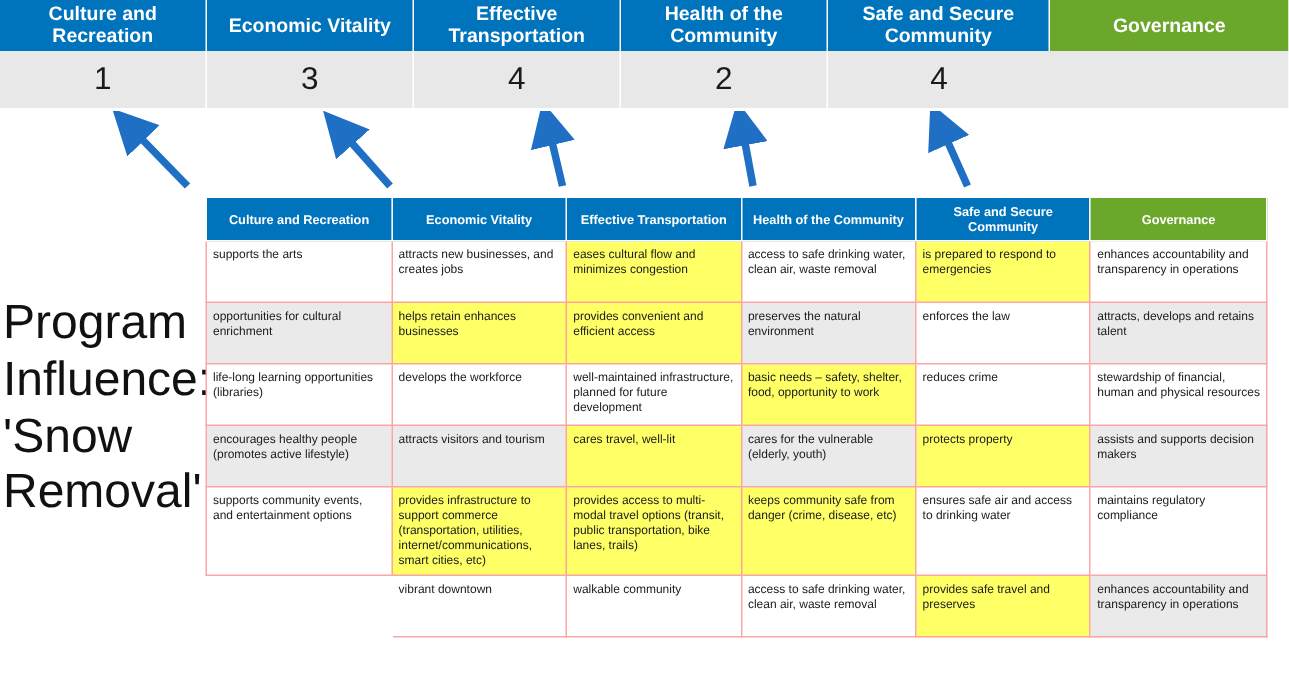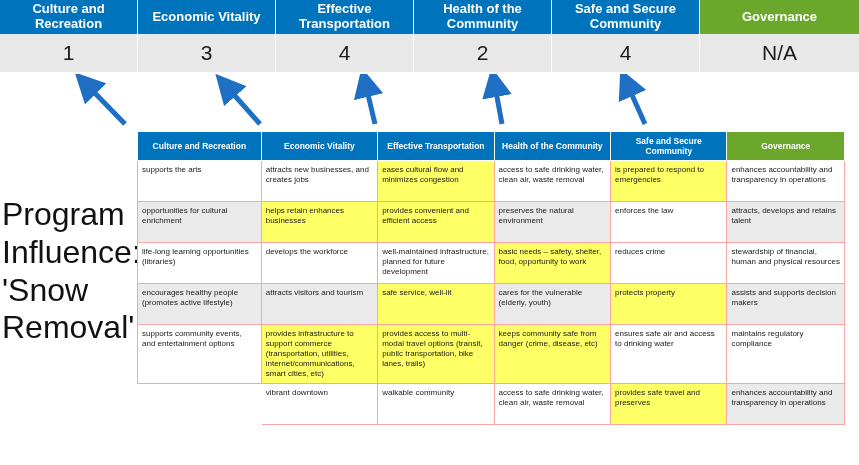--- a/index.html
+++ b/index.html
@@ -102,21 +102,20 @@
     <div class="top-cell" style="background: rgb(0, 115, 189); width: 148px;">Safe and Secure Community</div>
     <div class="top-cell" style="background: rgb(106, 167, 43); width: 159px;">Governance</div>
   </div>
 
 <div id="score-strip">
     <div class="score-cell" style="width: 138px;">1</div>
     <div class="score-cell" style="width: 138px;">3</div>
     <div class="score-cell" style="width: 138px;">4</div>
     <div class="score-cell" style="width: 138px;">2</div>
     <div class="score-cell" style="width: 148px;">4</div>
-    <div class="score-cell" style="width: 159px;">N/A</div>
   </div>
 <div id="score-underline"></div>
 
 <svg id="arrows" viewBox="0 0 859 58" width="859" height="58">
   <defs>
     <marker id="ah" markerWidth="6" markerHeight="6" refX="2.2" refY="3" orient="auto">
       <path d="M0,0 L6,3 L0,6 z" fill="#1f6fc4"></path>
     </marker>
   </defs>
   <g stroke="#1f6fc4" stroke-width="5" fill="none" marker-end="url(#ah)">
@@ -170,21 +169,21 @@
         <td class="c-white">life-long learning opportunities (libraries)</td>
         <td class="c-white">develops the workforce</td>
         <td class="c-white">well-maintained infrastructure, planned for future development</td>
         <td class="c-yellow">basic needs – safety, shelter, food, opportunity to work</td>
         <td class="c-white">reduces crime</td>
         <td class="c-white">stewardship of financial, human and physical resources</td>
       </tr>
       <tr>
         <td class="c-grey">encourages healthy people (promotes active lifestyle)</td>
         <td class="c-grey">attracts visitors and tourism</td>
-        <td class="c-yellow">safe service, well-lit</td>
+        <td class="c-yellow">cares travel, well-lit</td>
         <td class="c-grey">cares for the vulnerable (elderly, youth)</td>
         <td class="c-yellow">protects property</td>
         <td class="c-grey">assists and supports decision makers</td>
       </tr>
       <tr>
         <td class="c-white">supports community events, and entertainment options</td>
         <td class="c-yellow">provides infrastructure to support commerce (transportation, utilities, internet/communications, smart cities, etc)</td>
         <td class="c-yellow">provides access to multi-modal travel options (transit, public transportation, bike lanes, trails)</td>
         <td class="c-yellow">keeps community safe from danger (crime, disease, etc)</td>
         <td class="c-white">ensures safe air and access to drinking water</td>

